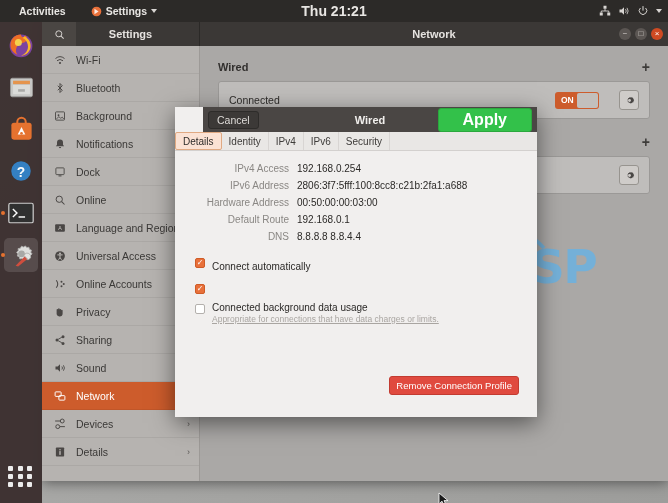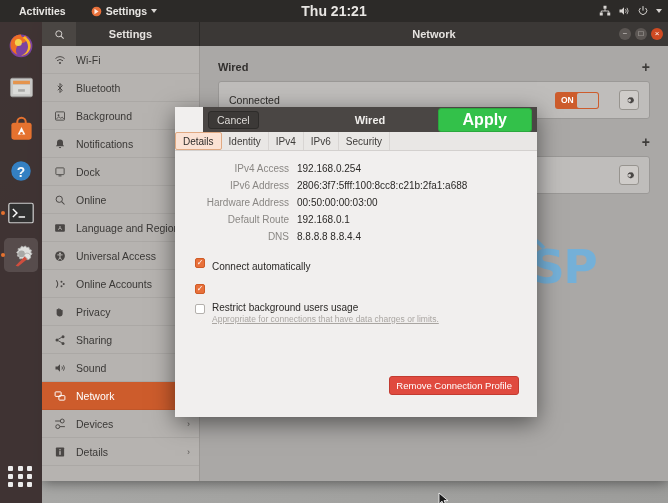--- a/index.html
+++ b/index.html
@@ -535,21 +535,21 @@
           <span>
             <span class="ctext">Connect automatically</span>
           </span>
         </div>
         <div class="crow">
           <span class="cbox on"></span>
         </div>
         <div class="crow">
           <span class="cbox"></span>
           <span>
-            <div class="ctext">Restrict background users usage</div>
+            <div class="ctext">Connected background data usage</div>
             <div class="csub">Appropriate for connections that have data charges or limits.</div>
           </span>
         </div>
       </div>
 
       <button class="btn-remove">Remove Connection Profile</button>
     </div>
   </div>
 
   <svg class="cursor" width="11" height="15" viewBox="0 0 11 15">

